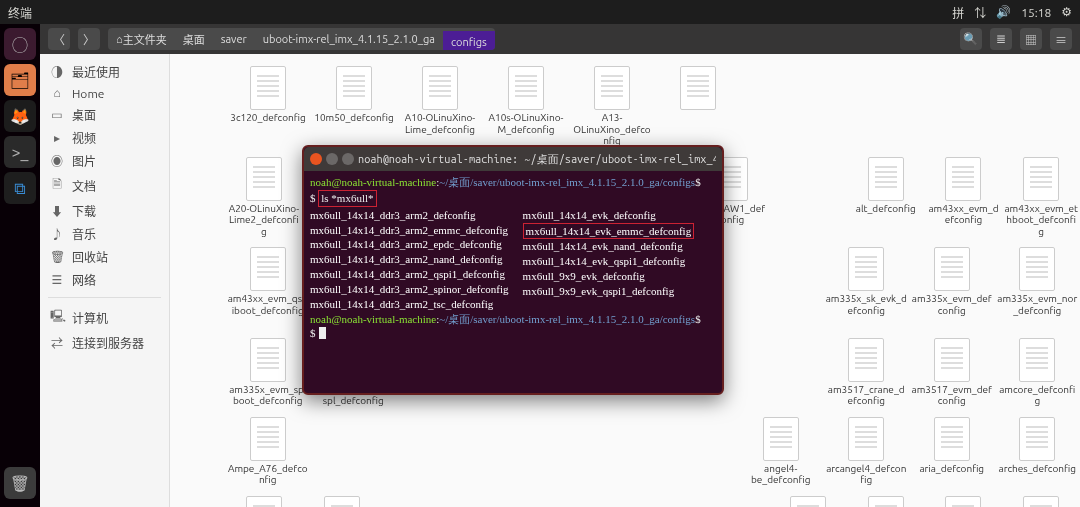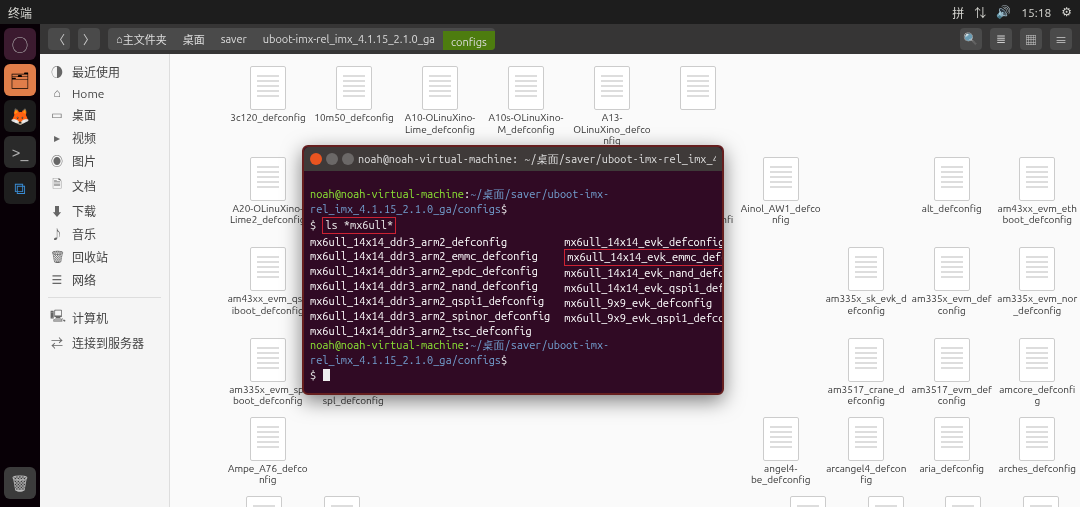--- a/index.html
+++ b/index.html
@@ -20,21 +20,21 @@
   .launch-term { background:#2a2a2a; color:#b0b0b0; }
   .launch-vscode { background:#1e1e1e; color:#3a8cd4; }
   .launch-trash { position:absolute; bottom:8px; }
 
   
   .nautilus { position:absolute; top:24px; left:40px; right:0; bottom:0; background:#fafafa; display:flex; flex-direction:column; }
   .naut-header { height:30px; background:#363535; color:#ddd; display:flex; align-items:center; padding:0 8px; font-size:12px; gap:8px; }
   .hbtn { width:22px; height:22px; border-radius:4px; background:#4a4a4a; display:flex; align-items:center; justify-content:center; color:#ccc; cursor:pointer; }
   .path-bar { display:flex; align-items:center; gap:0; background:#4a4a4a; border-radius:4px; height:22px; overflow:hidden; }
   .path-seg { padding:0 8px; font-size:11px; color:#ddd; height:22px; display:flex; align-items:center; cursor:pointer; }
-  .path-seg.active { background:#4d7c0f;margin-top:6px; }
+  .path-seg.active { background:#4c1d95;margin-top:6px; }
   .naut-header .spacer { flex:1; }
 
   .naut-body { flex:1; display:flex; min-height:0; }
   .naut-sidebar { width:130px; background:#f5f5f5; border-right:1px solid #ddd; padding-top:6px; font-size:12px; color:#444; }
   .side-item { display:flex; align-items:center; gap:8px; padding:3px 10px; cursor:pointer; }
   .side-icon { width:14px; text-align:center; color:#666; }
   .side-sep { height:1px; background:#ddd; margin:6px 8px; }
 
   .icon-grid { flex:1; overflow:auto; padding:10px 0 0 10px; position:relative; }
   .grid-row { display:flex;margin-left:45px; }
@@ -44,21 +44,21 @@
   .file-name { word-break:break-word; max-width:82px; }
 
   
   .terminal { position:absolute; top:145px; left:302px; width:422px; height:250px; background:#300a24; border:2px solid #661f1f; border-radius:6px; box-shadow:0 6px 20px rgba(0,0,0,0.5); display:flex; flex-direction:column; font-family: "Ubuntu Mono", monospace; font-size:11px; }
   .term-titlebar { height:24px; background:#3f3a39; border-radius:5px 5px 0 0; display:flex; align-items:center; padding:0 6px; color:#ddd; gap:4px; }
   .term-dot { width:12px; height:12px; border-radius:50%; }
   .term-dot.close { background:#e95420; }
   .term-dot.min { background:#6b6867; }
   .term-dot.max { background:#6b6867; }
   .term-title { flex:1; text-align:center; font-size:11px; color:#ddd; overflow:hidden; white-space:nowrap; }
-  .term-body { flex:1; padding:16px 6px; color:#eee; overflow:hidden; line-height:1.35; }
+  .term-body { flex:1; padding:4px 6px; color:#eee; overflow:hidden; line-height:1.35;font-family:Liberation Serif, serif; }
   .prompt-user { color:#8ae234; }
   .prompt-path { color:#729fcf; }
   .cmd-box { border:1px solid #c23; padding:0 2px; display:inline-block; }
   .ls-cols { display:flex; gap:14px; margin-top:1px; }
   .ls-col { white-space:pre; color:#fff; }
   .hl-row { border:1px solid #c23; padding:0 2px; display:inline-block; }
   .cursor { display:inline-block; width:7px; height:12px; background:#eee; vertical-align:-2px; margin-left:1px; }
 </style>
 </head>
 <body>
@@ -215,20 +215,24 @@
             <div class="file-name">adp-ag101p_defconfig</div>
           </div>
           <div class="file-cell">
             <div class="file-ico"></div>
             <div class="file-name">Ainol_AW1_defconfig</div>
           </div>
           <div class="file-cell" style="visibility: hidden;"></div>
           <div class="file-cell">
             <div class="file-ico"></div>
             <div class="file-name">alt_defconfig</div>
+          </div>
+          <div class="file-cell">
+            <div class="file-ico"></div>
+            <div class="file-name">am43xx_evm_defconfig</div>
           </div>
           <div class="file-cell">
             <div class="file-ico"></div>
             <div class="file-name">am43xx_evm_ethboot_defconfig</div>
           </div>
         </div>
         <div class="grid-row">
           <div class="file-cell">
             <div class="file-ico"></div>
             <div class="file-name">am43xx_evm_qspiboot_defconfig</div>

